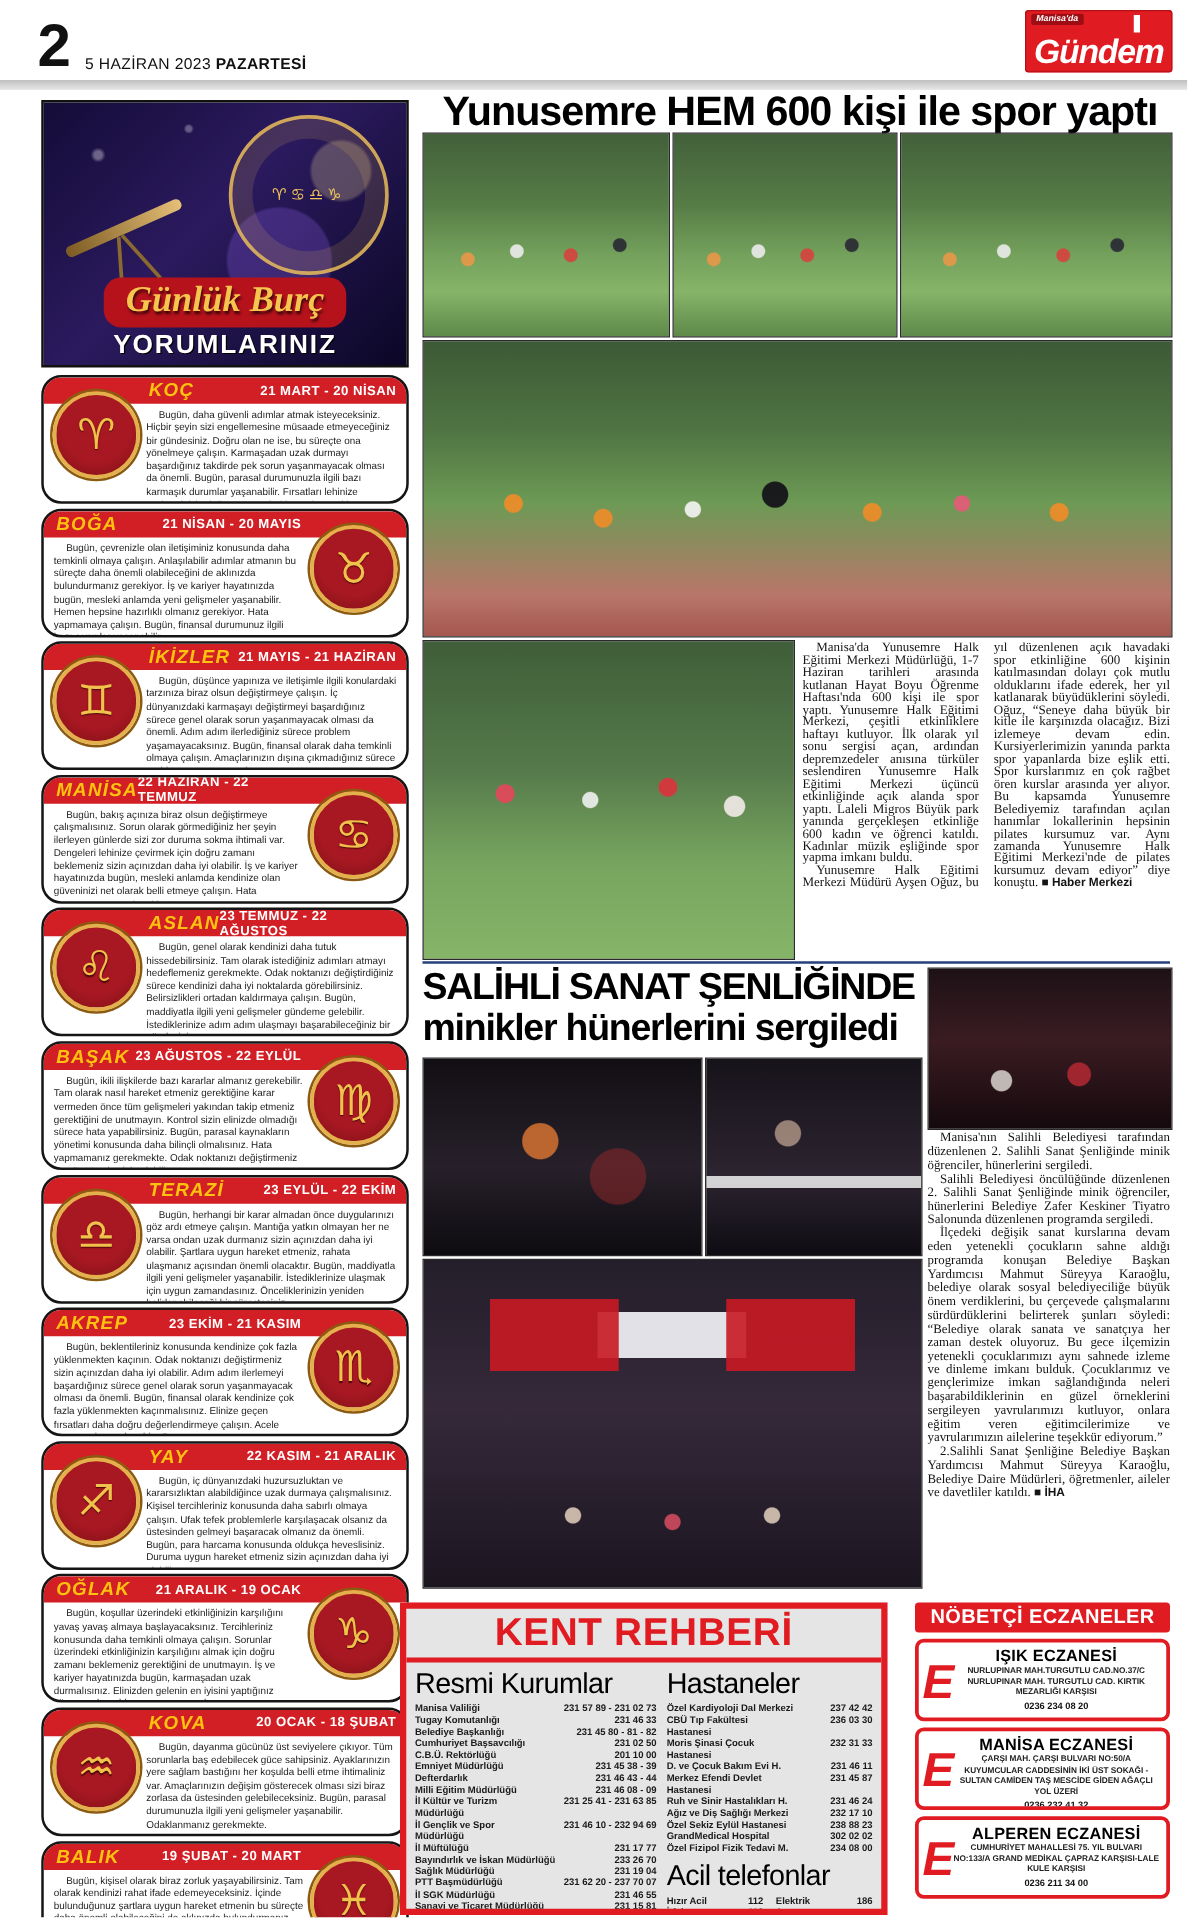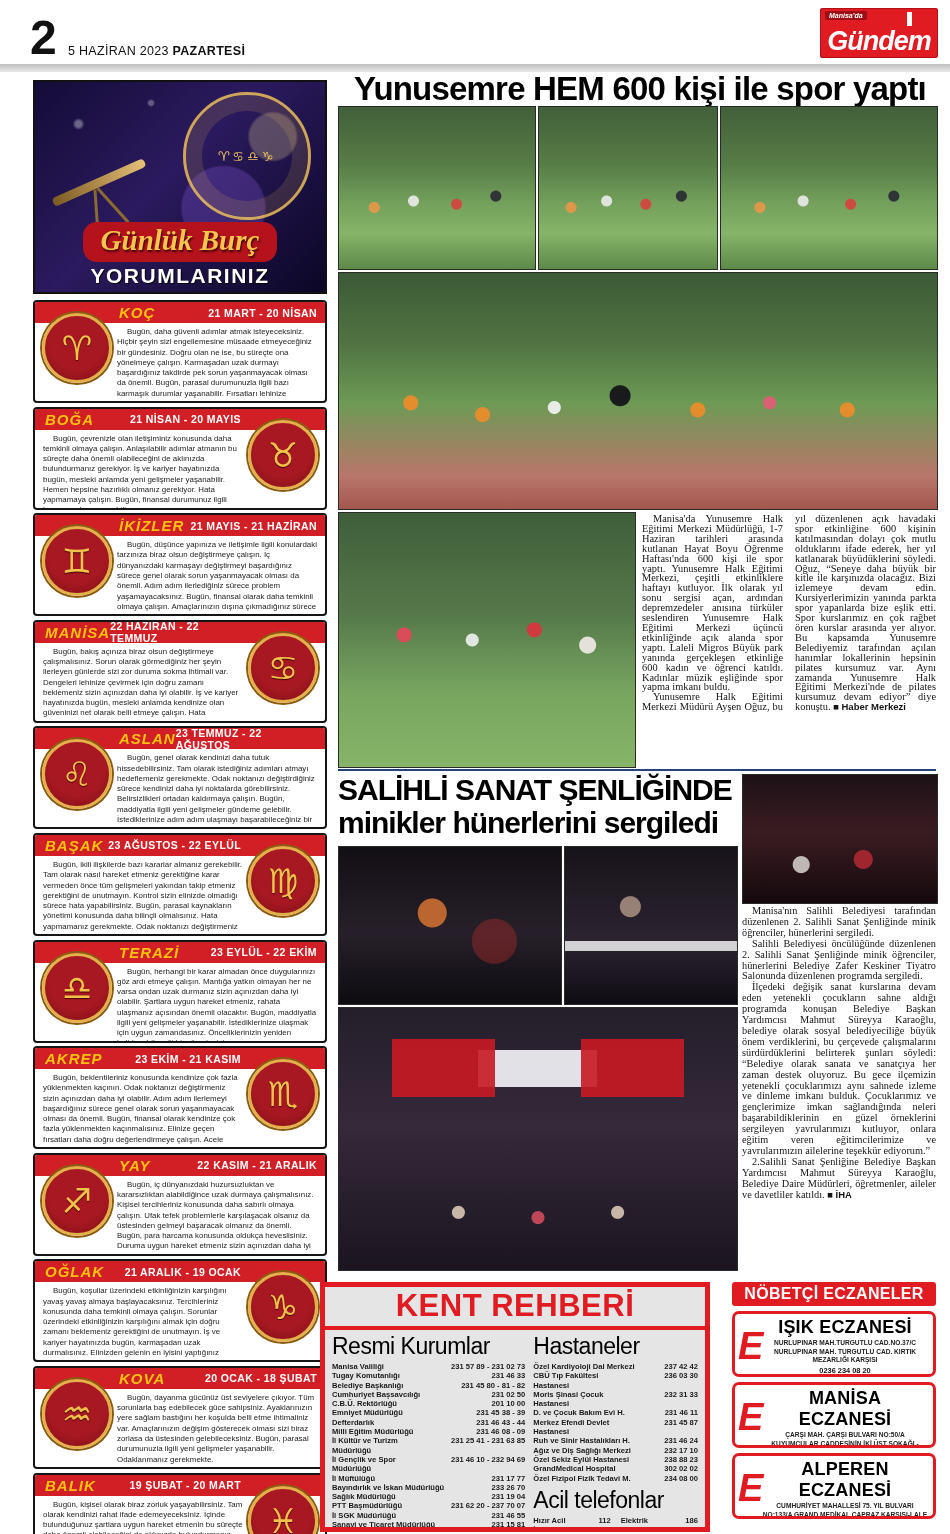--- a/index.html
+++ b/index.html
@@ -41,21 +41,21 @@
       background:#8a6a30;transform:rotate(20deg);}
   .telescope:before{content:"";position:absolute;left:52px;top:8px;width:3px;height:46px;
       background:#8a6a30;transform:rotate(-18deg);}
   .promo-band{position:absolute;left:0;right:0;bottom:30px;text-align:center;}
   .promo-script{display:inline-block;background:#b5121c;border-radius:14px;padding:2px 18px 5px;
       color:#f5c54d;font-family:"Liberation Serif",serif;font-style:italic;font-weight:700;
       font-size:29px;text-shadow:1px 2px 2px #40060a;}
   .promo-caps{position:absolute;left:0;right:0;bottom:4px;text-align:center;color:#fff;
       font-weight:800;font-size:21px;letter-spacing:1.5px;text-shadow:1px 1px 0 #000;}
   .sign-box{position:relative;height:99px;margin-bottom:3.6px;border:2px solid #151515;
-      border-radius:4px;background:#fff;overflow:hidden;}
+      border-radius:16px;background:#fff;overflow:hidden;}
   .sign-bar{height:21px;background:#d21f26;display:flex;align-items:center;justify-content:space-between;}
   div.sign-box:nth-of-type(odd) .sign-bar{padding-left:84px;padding-right:8px;}
   div.sign-box:nth-of-type(even) .sign-bar{padding-left:10px;padding-right:84px;}
   .sign-name{color:#ffc20e;font-weight:800;font-size:15px;letter-spacing:1px;font-style:italic;}
   .sign-dates{color:#fff;font-weight:800;font-size:10.5px;letter-spacing:.4px;}
   .sign-icon{position:absolute;top:11px;width:64px;height:64px;border-radius:50%;
       background:radial-gradient(circle at 50% 40%,#a81822 0 55%,#7d1016 100%);
       border:3px solid #e3b04c;box-shadow:0 0 0 2px #8a5a10;
       display:flex;align-items:center;justify-content:center;}
   div.sign-box:nth-of-type(odd) .sign-icon{left:7px;}
@@ -137,21 +137,21 @@
   .kr-row .num{font-weight:700;white-space:nowrap;padding-left:4px;margin-left:24px;}
   .acil-grid{column-count:2;column-gap:10px;}
   
   .ecz{position:absolute;left:732px;top:1282px;width:204px;height:250px;}
   .ecz-banner{height:24px;background:#e11b22;border-radius:3px;display:flex;align-items:center;
       justify-content:center;color:#fff;font-weight:800;font-size:16px;letter-spacing:.3px;}
   .ecz-card{position:relative;border:3px solid #e11b22;border-radius:7px;margin-top:5px;height:66px;
       padding:3px 4px 2px 26px;box-sizing:border-box;text-align:center;background:#fff;overflow:hidden;}
   .ecz-e{position:absolute;left:3px;top:13px;font-size:38px;font-weight:800;color:#e11b22;
       line-height:1;font-style:italic;}
-  .ecz-name{font-size:18px;font-weight:800;letter-spacing:.2px;color:#000;}
+  .ecz-name{font-size:13px;font-weight:800;letter-spacing:.2px;color:#000;}
   .ecz-addr{font-size:6.6px;font-weight:700;line-height:1.3;margin-top:1px;color:#222;}
   .ecz-phone{font-size:7.4px;font-weight:700;margin-top:1px;color:#111;}
 </style>
 </head>
 <body>
 
 <div class="page">
 
   <div class="pagenum">2</div>
   <div class="dateline">

